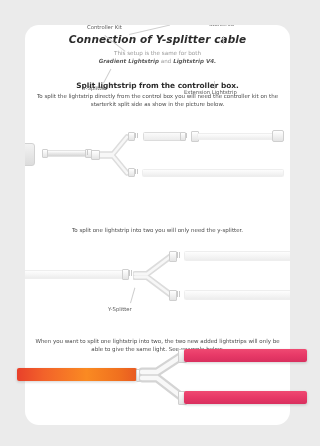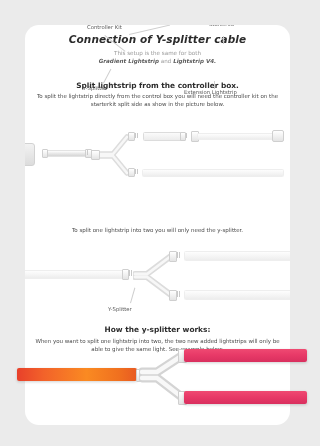--- a/index.html
+++ b/index.html
@@ -167,21 +167,20 @@
 
       <div class="conn" style="left:144px;top:265px;width:6px;height:9px;"></div>
       <div class="pinline" style="left:152px;top:266px;height:6px;"></div>
       <div class="pinline" style="left:154px;top:266px;height:6px;"></div>
       <div class="strip" style="left:159px;top:265px;width:115px;height:8px;"></div>
 
       <div class="callout" style="left:83px;top:281px;">Y-Splitter</div>
       <div class="leadline" style="left:105px;top:278px;width:16px;transform:rotate(-74deg);"></div>
     </div>
 
-    <div class="sec-head" style="top:300px;">How the y-splitter works:</div>
     <div class="sec-body" style="top:313px;">When you want to split one lightstrip into two, the two new added lightstrips will only be able to give the same light. See example below.</div>
 
   </div>
 
   <div>
     <div class="stripcolorA" style="left:-8px;top:343px;width:120px;height:13px;"></div>
     <div class="conn" style="left:111px;top:344px;width:6px;height:11px;"></div>
 
     <svg style="position:absolute;left:114px;top:323px;" width="56" height="60" viewBox="0 0 56 60">
       <path d="M3 24 L18 24 L44 7" stroke="#d4d4d4" stroke-width="9" fill="none" stroke-linecap="round"></path>

